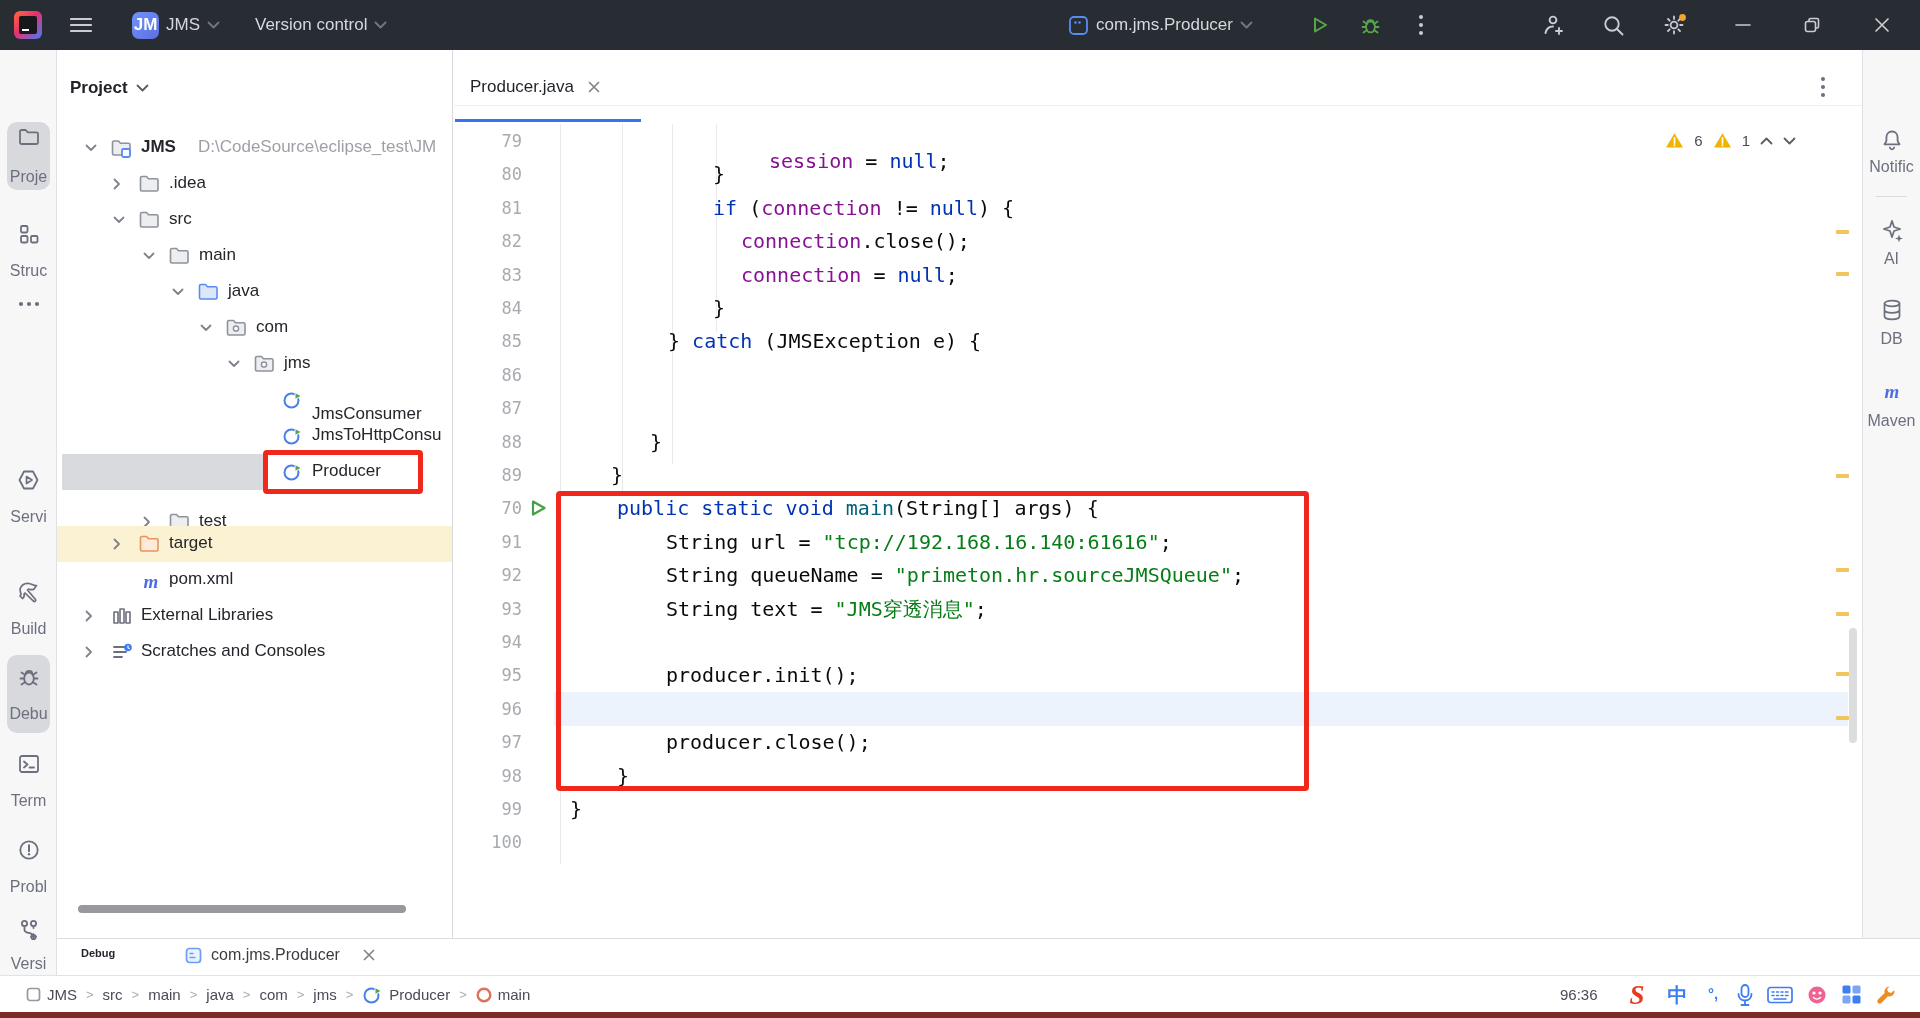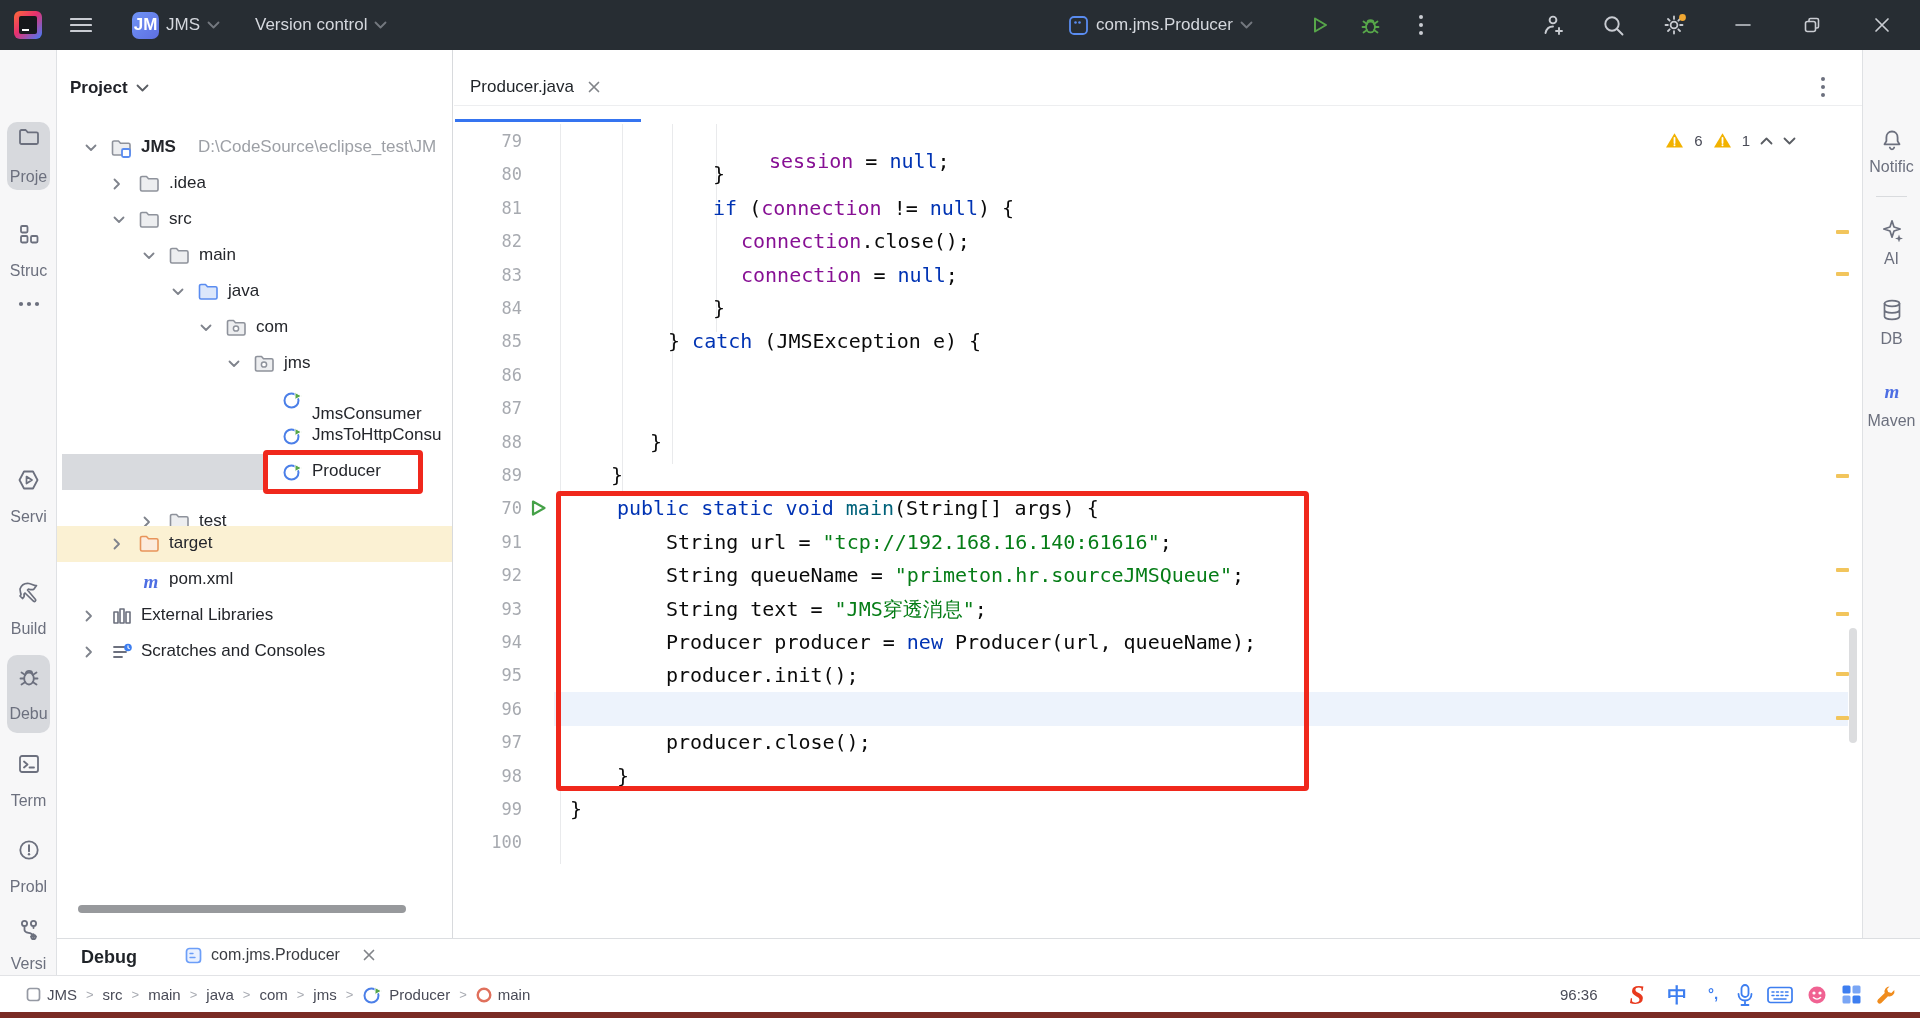--- a/index.html
+++ b/index.html
@@ -53,21 +53,21 @@
   .indent-guide { position:absolute; width:1px; background:#E9EAEC; }
   .run-gutter { position:absolute; }
   #code-vscroll { position:absolute; left:1395px; top:578px; width:8px; height:115px; border-radius:4px; background:#DCDDDF; }
   .stripe-mark { position:absolute; left:1382px; width:13px; height:4px; background:#F2C55C; border-radius:1px; }
 
   
   .annotation { position:absolute; border:5px solid #F0281C; border-radius:4px; background:transparent; }
 
   
   #debug-strip { position:absolute; left:57px; top:938px; width:1863px; height:37px; background:#fff; border-top:1px solid #DCDEE1; }
-  #debug-tab-label { position:absolute; left:24px; top:8px; font-size:18px; font-weight:bold; color:#1F2328; }
+  #debug-tab-label { position:absolute; left:24px; top:8px; font-size:11px; font-weight:bold; color:#1F2328; }
   #console-tab { position:absolute; left:128px; top:7px; display:flex; align-items:center; gap:9px; font-size:16px; color:#3B3D42; }
   #statusbar { position:absolute; left:0; top:975px; width:1920px; height:37px; background:#fff; border-top:1px solid #E2E3E6; }
   #breadcrumbs { position:absolute; left:26px; top:0; height:37px; display:flex; align-items:center; gap:9px; font-size:15px; color:#494B57; }
   .bc-sep { color:#A8ABB2; font-size:13px; }
   #caret-pos { position:absolute; left:1560px; top:0; height:37px; display:flex; align-items:center; font-size:15px; color:#494B57; }
   #sogou { position:absolute; left:1622px; top:0; height:37px; display:flex; align-items:center; gap:13px; }
   #taskbar-strip { position:absolute; left:0; top:1012px; width:1920px; height:6px; background:#7A2B24; }
 
   svg { display:block; }
 </style>
@@ -602,21 +602,20 @@
           </svg>
         </span>
         <div class="code-line" style="top: 369.4px; left: 163px;"><span class="k">public</span><span class="p"> </span><span class="k">static</span><span class="p"> </span><span class="k">void</span><span class="p"> </span><span class="m">main</span><span class="p">(String[] args) {</span></div>
         <div class="gutter-num" style="top: 402.8px;">91</div>
         <div class="code-line" style="top: 402.8px; left: 212px;"><span class="p">String url = </span><span class="s">"tcp://192.168.16.140:61616"</span><span class="p">;</span></div>
         <div class="gutter-num" style="top: 436.2px;">92</div>
         <div class="code-line" style="top: 436.2px; left: 212px;"><span class="p">String queueName = </span><span class="s">"primeton.hr.sourceJMSQueue"</span><span class="p">;</span></div>
         <div class="gutter-num" style="top: 469.6px;">93</div>
         <div class="code-line" style="top: 469.6px; left: 212px;"><span class="p">String text = </span><span class="s">"JMS穿透消息"</span><span class="p">;</span></div>
         <div class="gutter-num" style="top: 503px;">94</div>
-        <div class="code-line" style="top: 503px; left: 212px;"><span class="p">Producer producer = </span><span class="k">new</span><span class="p"> Producer(url, queueName);</span></div>
         <div class="gutter-num" style="top: 536.4px;">95</div>
         <div class="code-line" style="top: 536.4px; left: 212px;"><span class="p">producer.init();</span></div>
         <div class="cur-line" style="top: 569.8px;"></div>
         <div class="gutter-num" style="top: 569.8px;">96</div>
         <div class="gutter-num" style="top: 603.2px;">97</div>
         <div class="code-line" style="top: 603.2px; left: 212px;"><span class="p">producer.close();</span></div>
         <div class="gutter-num" style="top: 636.6px;">98</div>
         <div class="code-line" style="top: 636.6px; left: 163px;"><span class="p">}</span></div>
         <div class="gutter-num" style="top: 670px;">99</div>
         <div class="code-line" style="top: 670px; left: 116px;"><span class="p">}</span></div>

